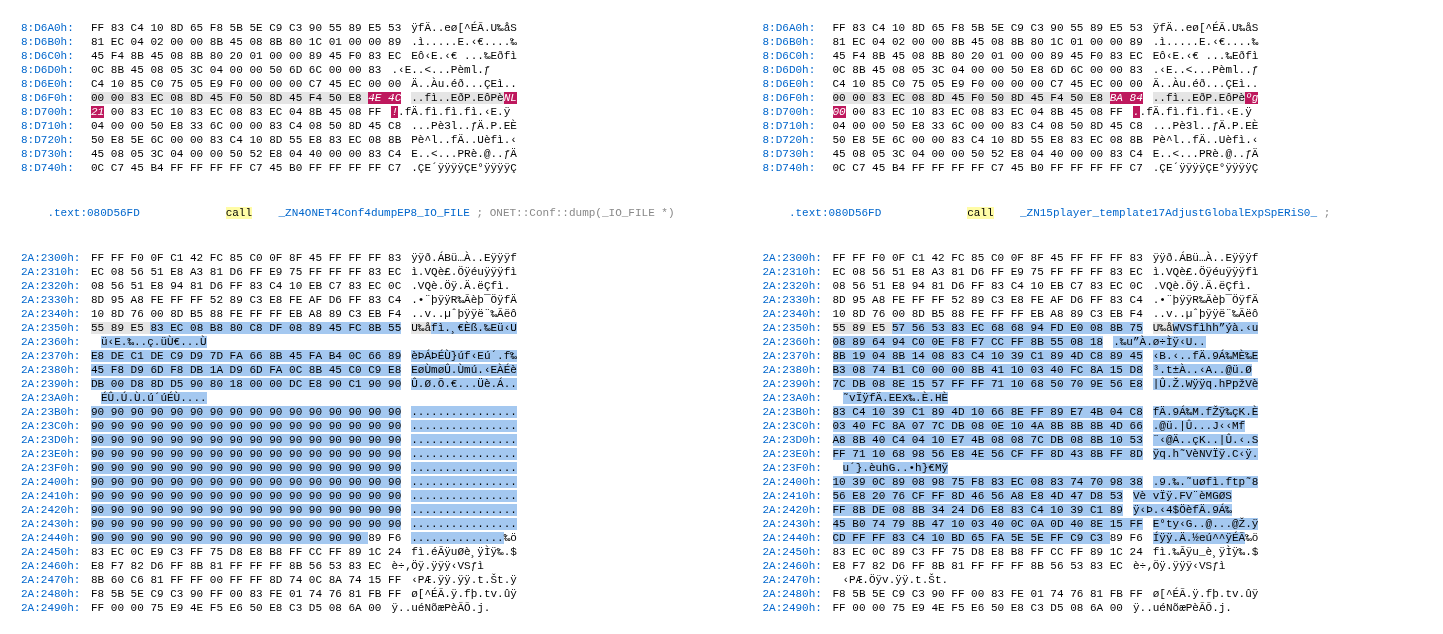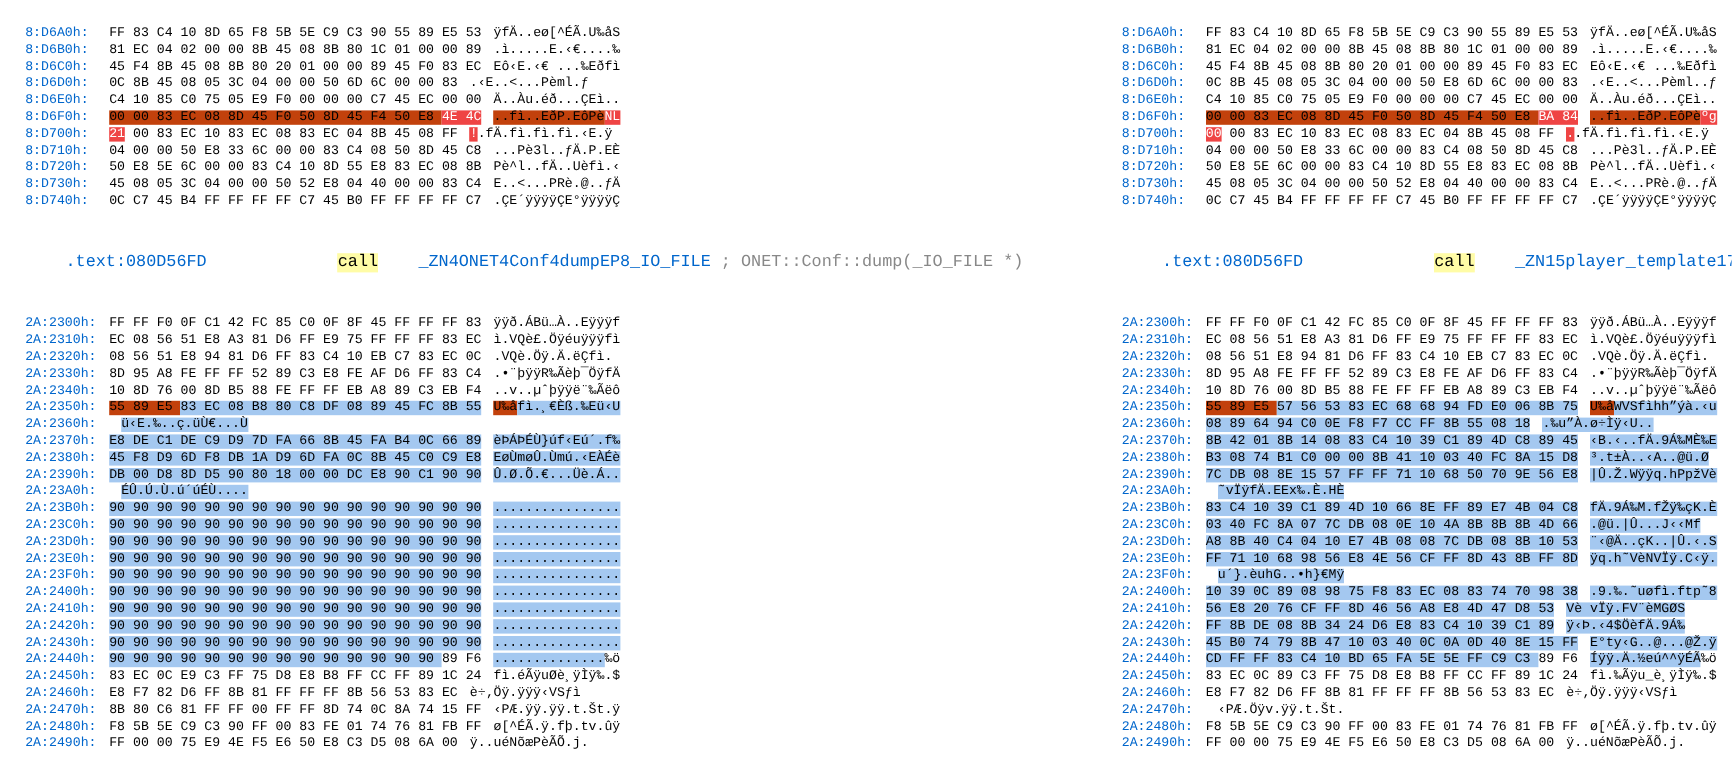--- a/index.html
+++ b/index.html
@@ -28,27 +28,27 @@
   .hexbytes {
     display: inline-block;
   }
   .hexbytes span {
     padding: 0;
   }
   .ascii {
     margin-left: 10px;
     display: inline-block;
   }
-  .hl-yellow { background: #c2410c; }
-  .hl-blue-dark { background: #ef4444; color: #fff; }
+  .hl-yellow { background: #e5e5e5; }
+  .hl-blue-dark { background: #be185d; color: #fff; font-style: italic; }
   .hl-blue { background: #a4c8f0; }
   .disasm-row {
     white-space: pre;
     padding: 4px 0;
-    font-size: 14px;
+    font-size: 11px;
   }
   .disasm-addr { color: #0066cc; }
   .disasm-mnem { background: #fffca6; }
   .disasm-op { color: #0066cc; }
   .disasm-comment { color: #888888; }
   .sep { height: 16px; }
 </style>
 </head>
 <body>
 
@@ -88,21 +88,21 @@
       <div class="hexrow"><span class="addr">2A:23D0h:</span><span class="hexbytes"><span class="hl-blue">90 90 90 90 90 90 90 90 90 90 90 90 90 90 90 90</span></span><span class="ascii"><span class="hl-blue">................</span></span></div>
       <div class="hexrow"><span class="addr">2A:23E0h:</span><span class="hexbytes"><span class="hl-blue">90 90 90 90 90 90 90 90 90 90 90 90 90 90 90 90</span></span><span class="ascii"><span class="hl-blue">................</span></span></div>
       <div class="hexrow"><span class="addr">2A:23F0h:</span><span class="hexbytes"><span class="hl-blue">90 90 90 90 90 90 90 90 90 90 90 90 90 90 90 90</span></span><span class="ascii"><span class="hl-blue">................</span></span></div>
       <div class="hexrow"><span class="addr">2A:2400h:</span><span class="hexbytes"><span class="hl-blue">90 90 90 90 90 90 90 90 90 90 90 90 90 90 90 90</span></span><span class="ascii"><span class="hl-blue">................</span></span></div>
       <div class="hexrow"><span class="addr">2A:2410h:</span><span class="hexbytes"><span class="hl-blue">90 90 90 90 90 90 90 90 90 90 90 90 90 90 90 90</span></span><span class="ascii"><span class="hl-blue">................</span></span></div>
       <div class="hexrow"><span class="addr">2A:2420h:</span><span class="hexbytes"><span class="hl-blue">90 90 90 90 90 90 90 90 90 90 90 90 90 90 90 90</span></span><span class="ascii"><span class="hl-blue">................</span></span></div>
       <div class="hexrow"><span class="addr">2A:2430h:</span><span class="hexbytes"><span class="hl-blue">90 90 90 90 90 90 90 90 90 90 90 90 90 90 90 90</span></span><span class="ascii"><span class="hl-blue">................</span></span></div>
       <div class="hexrow"><span class="addr">2A:2440h:</span><span class="hexbytes"><span class="hl-blue">90 90 90 90 90 90 90 90 90 90 90 90 90 90 </span><span>89 F6</span></span><span class="ascii"><span class="hl-blue">..............</span><span>‰ö</span></span></div>
       <div class="hexrow"><span class="addr">2A:2450h:</span><span class="hexbytes">83 EC 0C E9 C3 FF 75 D8 E8 B8 FF CC FF 89 1C 24</span><span class="ascii">fì.éÃÿuØè¸ÿÌÿ‰.$</span></div>
       <div class="hexrow"><span class="addr">2A:2460h:</span><span class="hexbytes">E8 F7 82 D6 FF 8B 81 FF FF FF 8B 56 53 83 EC</span><span class="ascii">è÷‚Öÿ.ÿÿÿ‹VSƒì</span></div>
-      <div class="hexrow"><span class="addr">2A:2470h:</span><span class="hexbytes">8B 80 C6 81 FF FF 00 FF FF 8D 74 0C 8A 74 15 FF</span><span class="ascii">‹PÆ.ÿÿ.ÿÿ.t.Št.ÿ</span></div>
+      <div class="hexrow"><span class="addr">2A:2470h:</span><span class="hexbytes">8B 60 C6 81 FF FF 00 FF FF 8D 74 0C 8A 74 15 FF</span><span class="ascii">‹PÆ.ÿÿ.ÿÿ.t.Št.ÿ</span></div>
       <div class="hexrow"><span class="addr">2A:2480h:</span><span class="hexbytes">F8 5B 5E C9 C3 90 FF 00 83 FE 01 74 76 81 FB FF</span><span class="ascii">ø[^ÉÃ.ÿ.fþ.tv.ûÿ</span></div>
       <div class="hexrow"><span class="addr">2A:2490h:</span><span class="hexbytes">FF 00 00 75 E9 4E F5 E6 50 E8 C3 D5 08 6A 00</span><span class="ascii">ÿ..uéNõæPèÃÕ.j.</span></div>
     </div>
 </div>
 
 <div class="pane">
   <div id="right-upper">
       <div class="hexrow"><span class="addr">8:D6A0h:</span><span class="hexbytes">FF 83 C4 10 8D 65 F8 5B 5E C9 C3 90 55 89 E5 53</span><span class="ascii">ÿfÄ..eø[^ÉÃ.U‰åS</span></div>
       <div class="hexrow"><span class="addr">8:D6B0h:</span><span class="hexbytes">81 EC 04 02 00 00 8B 45 08 8B 80 1C 01 00 00 89</span><span class="ascii">.ì.....E.‹€....‰</span></div>
       <div class="hexrow"><span class="addr">8:D6C0h:</span><span class="hexbytes">45 F4 8B 45 08 8B 80 20 01 00 00 89 45 F0 83 EC</span><span class="ascii">Eô‹E.‹€ ...‰Eðfì</span></div>
@@ -119,23 +119,23 @@
   <div class="disasm-row">
     <span class="disasm-addr">.text:080D56FD</span>             <span class="disasm-mnem">call</span>    <span class="disasm-op">_ZN15player_template17AdjustGlobalExpSpERiS0_</span> <span class="disasm-comment">;</span>
   </div>
   <div class="sep"></div>
   <div id="right-lower">
       <div class="hexrow"><span class="addr">2A:2300h:</span><span class="hexbytes">FF FF F0 0F C1 42 FC 85 C0 0F 8F 45 FF FF FF 83</span><span class="ascii">ÿÿð.ÁBü…À..Eÿÿÿf</span></div>
       <div class="hexrow"><span class="addr">2A:2310h:</span><span class="hexbytes">EC 08 56 51 E8 A3 81 D6 FF E9 75 FF FF FF 83 EC</span><span class="ascii">ì.VQè£.Öÿéuÿÿÿfì</span></div>
       <div class="hexrow"><span class="addr">2A:2320h:</span><span class="hexbytes">08 56 51 E8 94 81 D6 FF 83 C4 10 EB C7 83 EC 0C</span><span class="ascii">.VQè.Öÿ.Ä.ëÇfì.</span></div>
       <div class="hexrow"><span class="addr">2A:2330h:</span><span class="hexbytes">8D 95 A8 FE FF FF 52 89 C3 E8 FE AF D6 FF 83 C4</span><span class="ascii">.•¨þÿÿR‰Ãèþ¯ÖÿfÄ</span></div>
       <div class="hexrow"><span class="addr">2A:2340h:</span><span class="hexbytes">10 8D 76 00 8D B5 88 FE FF FF EB A8 89 C3 EB F4</span><span class="ascii">..v..µˆþÿÿë¨‰Ãëô</span></div>
-      <div class="hexrow"><span class="addr">2A:2350h:</span><span class="hexbytes"><span class="hl-yellow">55 89 E5 </span><span class="hl-blue">57 56 53 83 EC 68 68 94 FD E0 06 8B 75</span></span><span class="ascii"><span class="hl-yellow">U‰å</span><span class="hl-blue">WVSfìhh”ýà.‹u</span></span></div>
+      <div class="hexrow"><span class="addr">2A:2350h:</span><span class="hexbytes"><span class="hl-yellow">55 89 E5 </span><span class="hl-blue">57 56 53 83 EC 68 68 94 FD E0 08 8B 75</span></span><span class="ascii"><span class="hl-yellow">U‰å</span><span class="hl-blue">WVSfìhh”ýà.‹u</span></span></div>
       <div class="hexrow"><span class="addr">2A:2360h:</span><span class="hexbytes"><span class="hl-blue">08 89 64 94 C0 0E F8 F7 CC FF 8B 55 08 18</span></span><span class="ascii"><span class="hl-blue">.‰u”À.ø÷Ìÿ‹U..</span></span></div>
-      <div class="hexrow"><span class="addr">2A:2370h:</span><span class="hexbytes"><span class="hl-blue">8B 42 01 8B 14 08 83 C4 10 39 C1 89 4D C8 89 45</span></span><span class="ascii"><span class="hl-blue">‹B.‹..fÄ.9Á‰MÈ‰E</span></span></div>
+      <div class="hexrow"><span class="addr">2A:2370h:</span><span class="hexbytes"><span class="hl-blue">8B 19 04 8B 14 08 83 C4 10 39 C1 89 4D C8 89 45</span></span><span class="ascii"><span class="hl-blue">‹B.‹..fÄ.9Á‰MÈ‰E</span></span></div>
       <div class="hexrow"><span class="addr">2A:2380h:</span><span class="hexbytes"><span class="hl-blue">B3 08 74 B1 C0 00 00 8B 41 10 03 40 FC 8A 15 D8</span></span><span class="ascii"><span class="hl-blue">³.t±À..‹A..@ü.Ø</span></span></div>
       <div class="hexrow"><span class="addr">2A:2390h:</span><span class="hexbytes"><span class="hl-blue">7C DB 08 8E 15 57 FF FF 71 10 68 50 70 9E 56 E8</span></span><span class="ascii"><span class="hl-blue">|Û.Ž.Wÿÿq.hPpžVè</span></span></div>
       <div class="hexrow"><span class="addr">2A:23A0h:</span><span class="ascii"><span class="hl-blue">˜vÏÿfÄ.EEx‰.È.HÈ</span></span></div>
       <div class="hexrow"><span class="addr">2A:23B0h:</span><span class="hexbytes"><span class="hl-blue">83 C4 10 39 C1 89 4D 10 66 8E FF 89 E7 4B 04 C8</span></span><span class="ascii"><span class="hl-blue">fÄ.9Á‰M.fŽÿ‰çK.È</span></span></div>
       <div class="hexrow"><span class="addr">2A:23C0h:</span><span class="hexbytes"><span class="hl-blue">03 40 FC 8A 07 7C DB 08 0E 10 4A 8B 8B 8B 4D 66</span></span><span class="ascii"><span class="hl-blue">.@ü.|Û...J‹‹Mf</span></span></div>
       <div class="hexrow"><span class="addr">2A:23D0h:</span><span class="hexbytes"><span class="hl-blue">A8 8B 40 C4 04 10 E7 4B 08 08 7C DB 08 8B 10 53</span></span><span class="ascii"><span class="hl-blue">¨‹@Ä..çK..|Û.‹.S</span></span></div>
       <div class="hexrow"><span class="addr">2A:23E0h:</span><span class="hexbytes"><span class="hl-blue">FF 71 10 68 98 56 E8 4E 56 CF FF 8D 43 8B FF 8D</span></span><span class="ascii"><span class="hl-blue">ÿq.h˜VèNVÏÿ.C‹ÿ.</span></span></div>
       <div class="hexrow"><span class="addr">2A:23F0h:</span><span class="ascii"><span class="hl-blue">u´}.èuhG..•h}€Mÿ</span></span></div>
       <div class="hexrow"><span class="addr">2A:2400h:</span><span class="hexbytes"><span class="hl-blue">10 39 0C 89 08 98 75 F8 83 EC 08 83 74 70 98 38</span></span><span class="ascii"><span class="hl-blue">.9.‰.˜uøfì.ftp˜8</span></span></div>
       <div class="hexrow"><span class="addr">2A:2410h:</span><span class="hexbytes"><span class="hl-blue">56 E8 20 76 CF FF 8D 46 56 A8 E8 4D 47 D8 53</span></span><span class="ascii"><span class="hl-blue">Vè vÏÿ.FV¨èMGØS</span></span></div>

